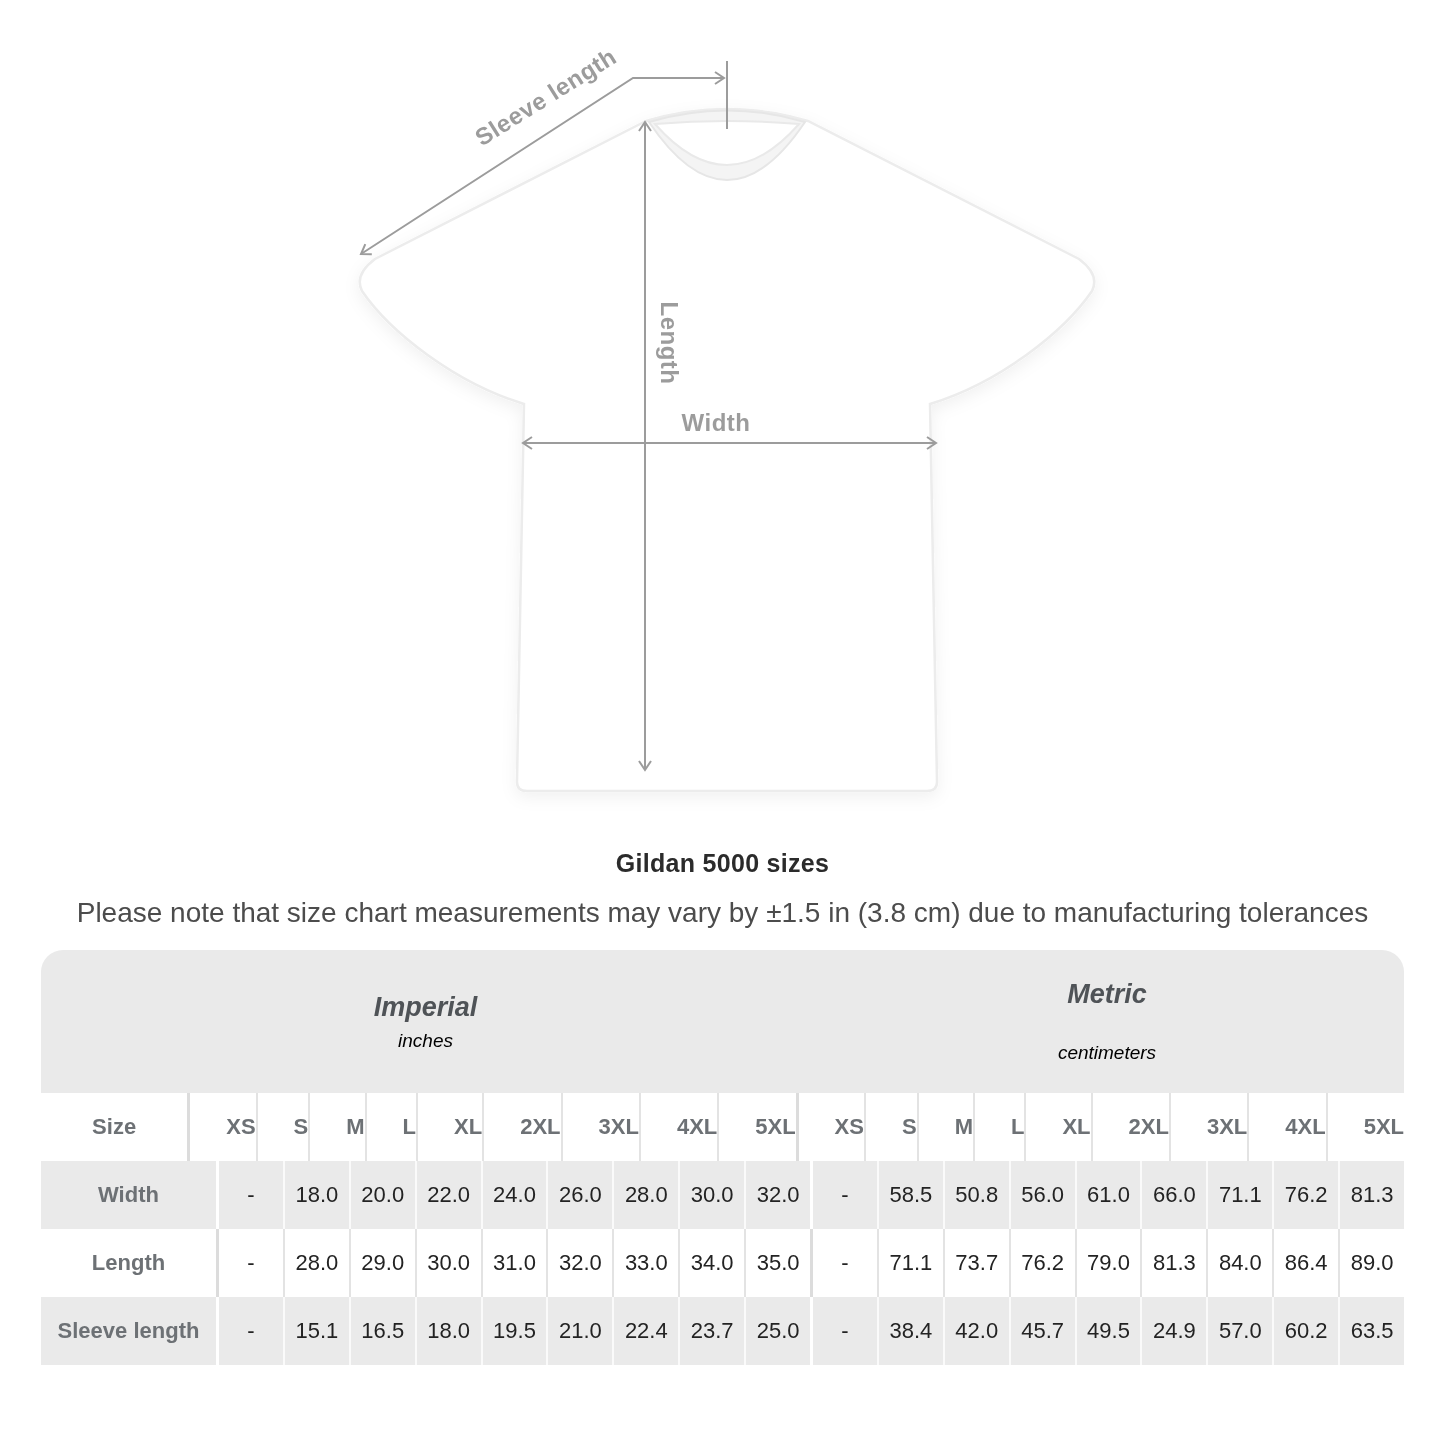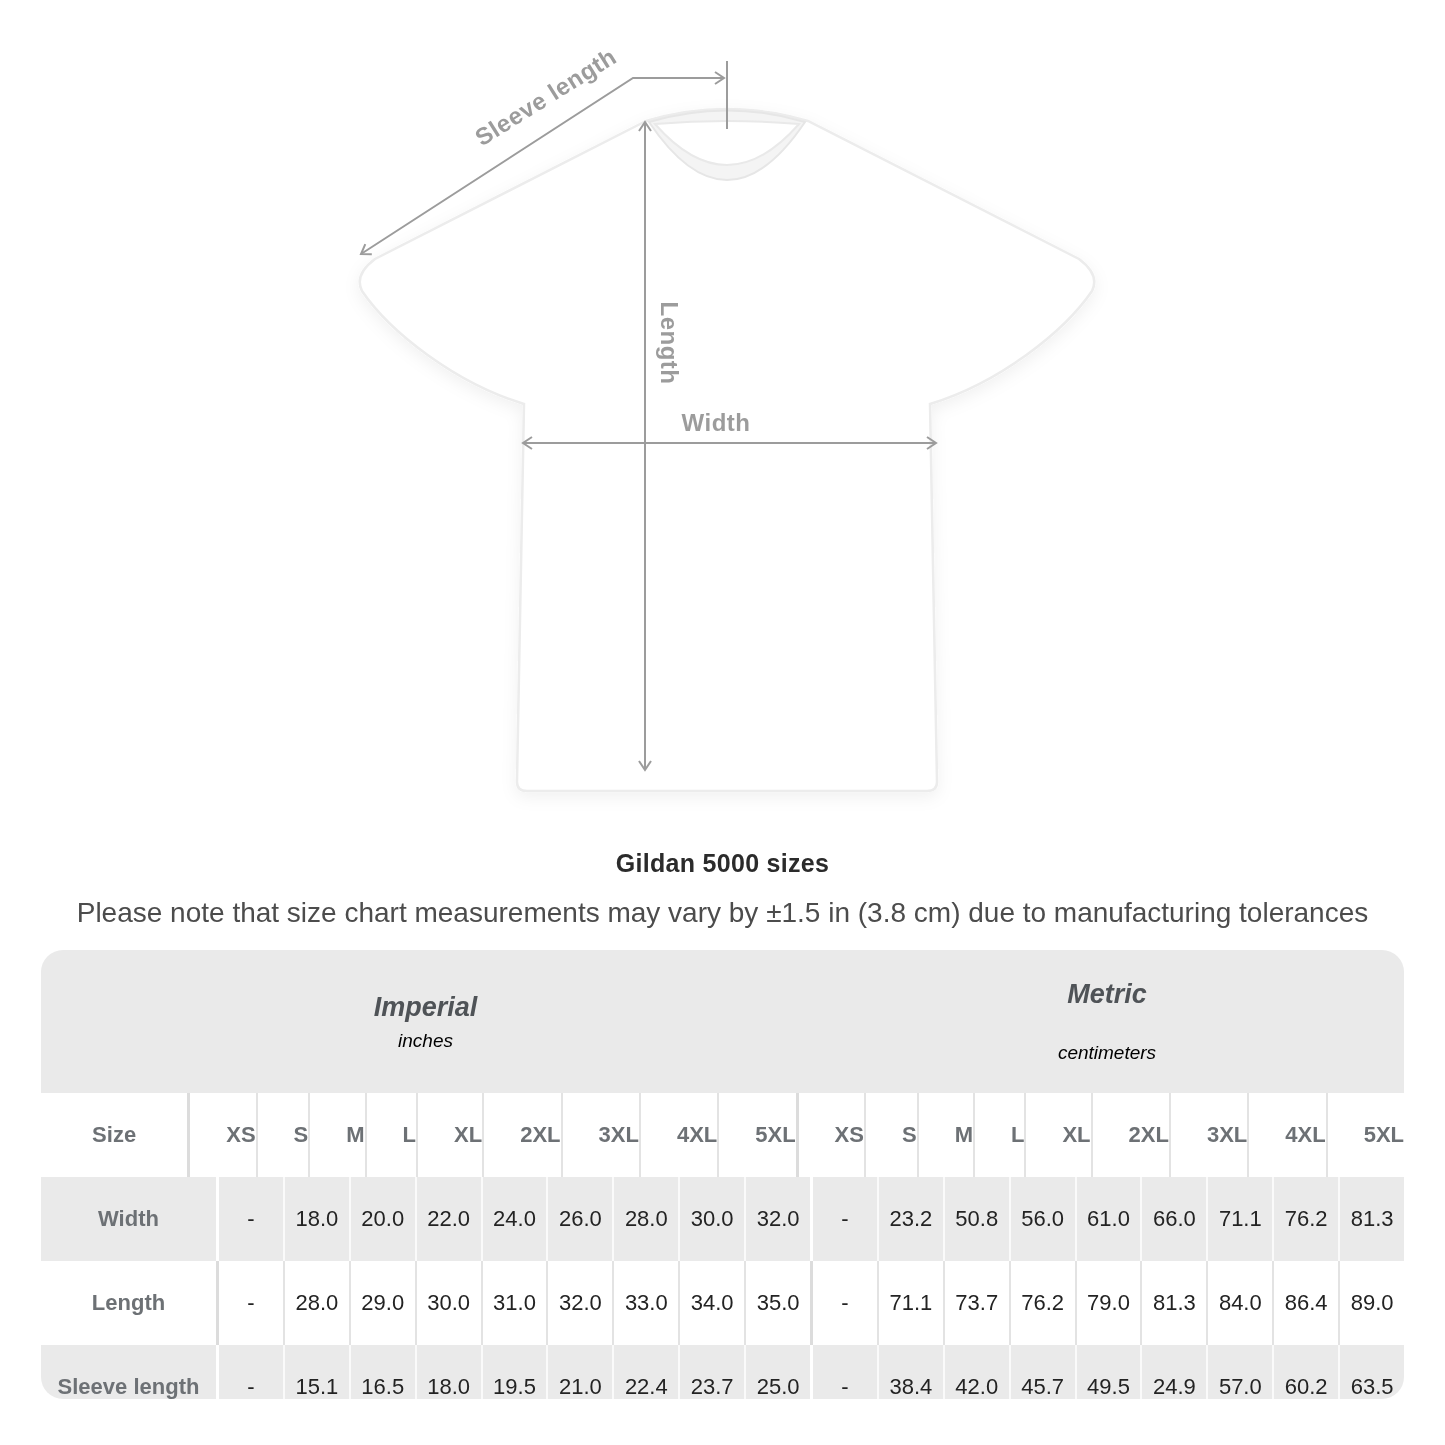--- a/index.html
+++ b/index.html
@@ -72,21 +72,21 @@
     font-style: italic;
     color: #4f5357;
   }
   .band-sub {
     font-size: 19px;
     font-style: italic;
     color: #000000;
   }
   .t-row {
     display: flex;
-    height: 84px;
+    height: 68px;
     --sep: #e3e3e3;
     --sec: #dcdcdc;
     background: transparent;
   }
   .t-row.striped {
     background: #eaeaea;
     --sep: #fafafa;
     --sec: #ffffff;
   }
   .cell-label {
@@ -212,21 +212,21 @@
       <div class="cell sec">-</div>
       <div class="cell">18.0</div>
       <div class="cell">20.0</div>
       <div class="cell">22.0</div>
       <div class="cell">24.0</div>
       <div class="cell">26.0</div>
       <div class="cell">28.0</div>
       <div class="cell">30.0</div>
       <div class="cell">32.0</div>
       <div class="cell sec">-</div>
-      <div class="cell">23.2</div>
+      <div class="cell">58.5</div>
       <div class="cell">50.8</div>
       <div class="cell">56.0</div>
       <div class="cell">61.0</div>
       <div class="cell">66.0</div>
       <div class="cell">71.1</div>
       <div class="cell">76.2</div>
       <div class="cell">81.3</div>
     </div>
 
     <div class="t-row">

